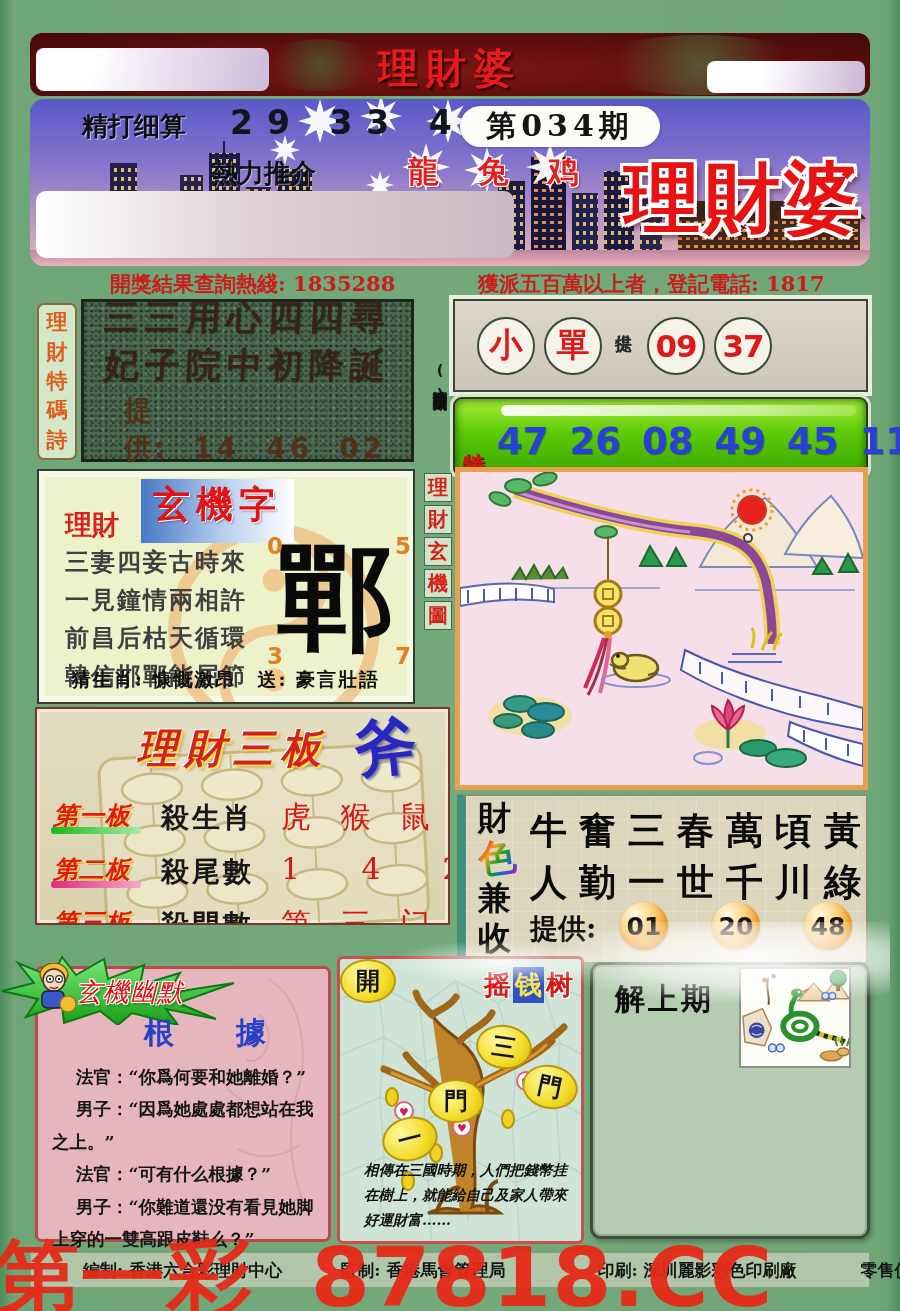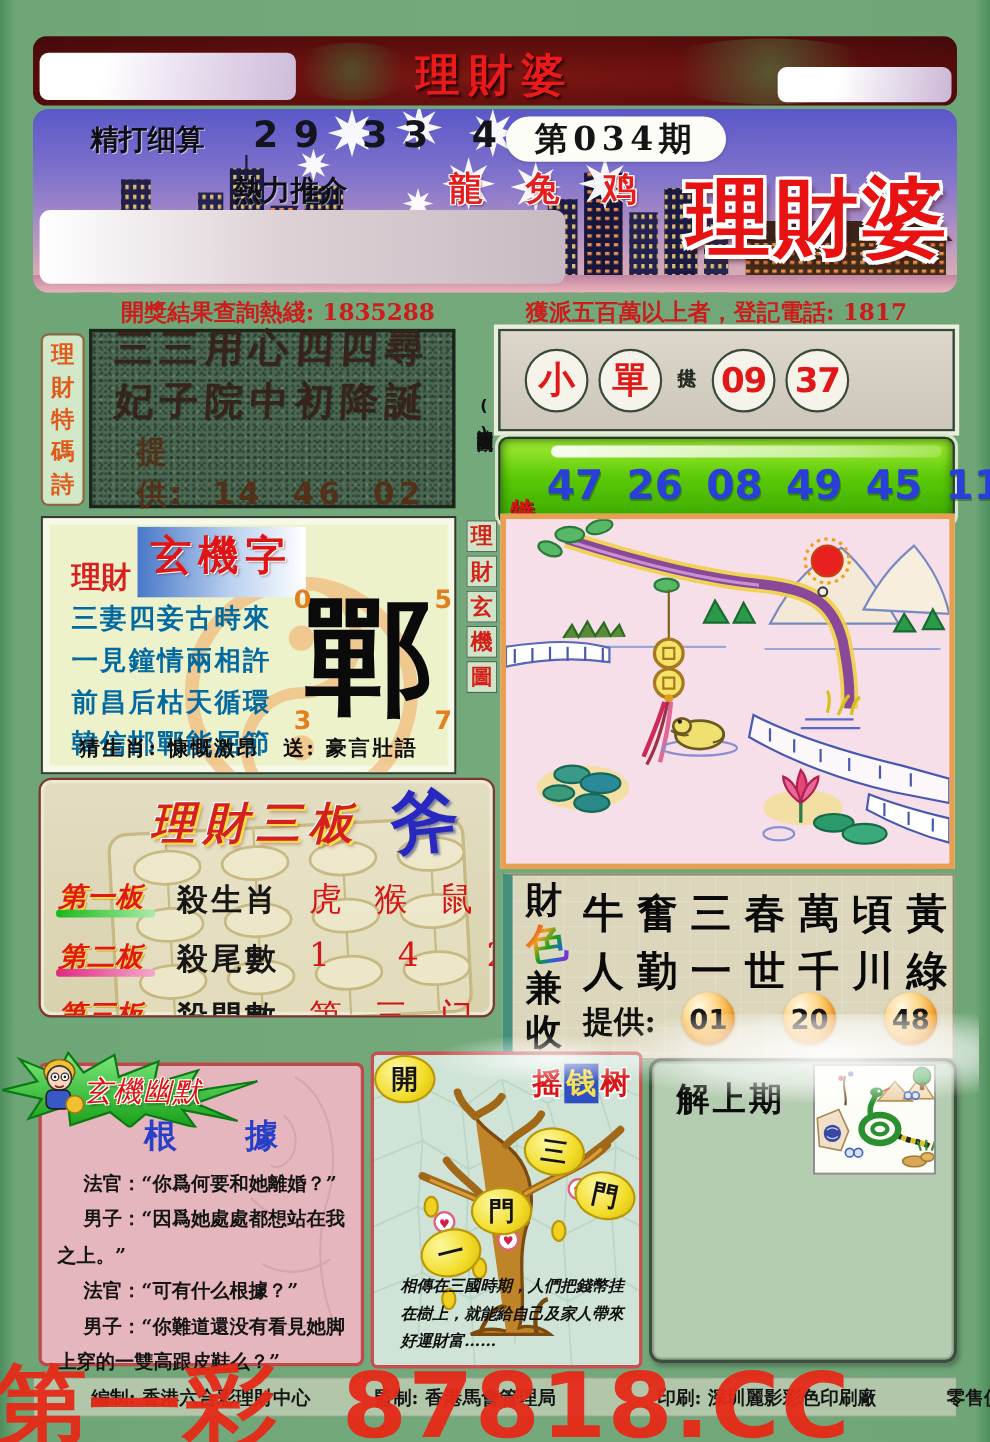--- a/index.html
+++ b/index.html
@@ -87,42 +87,42 @@
     background:linear-gradient(90deg,#ffffffee,#ffffff88 70%,#ffffff30);}
   .tesong .lbl{writing-mode:vertical-rl;text-orientation:upright;color:#d21414;font-size:22px;font-weight:900;
     margin:0 4px 0 8px;line-height:1;letter-spacing:2px;text-shadow:1px 1px 0 #3a2a00;}
   .tesong .nums{display:flex;gap:21px;margin-left:8px;margin-top:8px;}
   .tesong .nums span{color:#2a3ed8;font-size:37px;font-weight:900;text-shadow:1px 1px 0 #185a0080;}
 
   
   .xuanjizi{left:37px;top:469px;width:378px;height:235px;box-sizing:border-box;border:2px solid #333b33;
     background:#edf2cb;box-shadow:inset 0 0 0 6px #f6f9e8;overflow:hidden;}
   .yinyang{left:120px;top:44px;opacity:.55;z-index:0;}
-  .xz-head{left:26px;top:8px;z-index:1;display:flex;align-items:flex-end;gap:6px;}
+  .xz-head{left:26px;top:8px;z-index:1;display:flex;align-items:flex-end;gap:22px;}
   .xz-head .pre{font-family:"DejaVu Serif",serif;color:#d82020;font-size:27px;font-weight:900;}
   .xz-head .band{background:linear-gradient(90deg,#4878c8,#b9d0ef 55%,#ffffff);padding:1px 12px 13px 12px;}
   .xz-head .band span{color:#e01414;font-size:37px;font-weight:900;letter-spacing:6px;
     text-shadow:1px 1px 0 #fff,2px 2px 2px #60101060;}
   .xz-poem{left:26px;top:72px;z-index:1;}
-  .xz-poem div{font-family:"DejaVu Serif",serif;color:#0369a1;font-size:24px;font-weight:900;line-height:38px;letter-spacing:2px;}
+  .xz-poem div{font-family:"DejaVu Serif",serif;color:#404040;font-size:24px;font-weight:900;line-height:38px;letter-spacing:2px;}
   .xz-big{left:238px;top:62px;z-index:1;font-family:"DejaVu Serif",serif;font-size:116px;font-weight:900;color:#0a0a0a;line-height:1.1;}
   .xz-corner{z-index:1;color:#e08020;font-size:23px;font-weight:900;}
   .xz-hint{left:0;bottom:9px;width:100%;text-align:center;z-index:1;font-family:"DejaVu Serif",serif;
     color:#101010;font-size:19px;font-weight:900;letter-spacing:2px;}
 
   
   .tu-label{left:421px;top:473px;width:34px;display:flex;flex-direction:column;gap:3px;align-items:center;}
   .tu-label span{display:block;width:26px;height:27px;line-height:27px;text-align:center;border:1px solid #49654f;
     background:#cfe4c9;color:#d42018;font-size:20px;font-weight:900;}
 
   
   .picture{left:455px;top:467px;width:413px;height:323px;box-sizing:border-box;border:5px solid #e8a050;background:#f6dfe9;}
 
   
-  .sanban{left:35px;top:707px;width:415px;height:218px;box-sizing:border-box;border:2px solid #7c3434;border-radius:12px;
+  .sanban{left:35px;top:707px;width:415px;height:218px;box-sizing:border-box;border:2px solid #7c3434;border-radius:1px;
     background:linear-gradient(180deg,#e3ddc2,#d8d2ae);box-shadow:inset 0 0 0 3px #efe9d4;overflow:hidden;}
   .abacus{left:58px;top:34px;opacity:.8;transform:rotate(-3deg);}
   .sb-title{left:100px;top:12px;font-family:"DejaVu Serif",serif;font-style:italic;font-size:40px;font-weight:900;
     color:#d42020;letter-spacing:8px;text-shadow:2px 2px 0 #ffe040,-1px -1px 0 #fff,3px 3px 3px #80303060;}
   .sb-axe{left:318px;top:-4px;font-family:"DejaVu Serif",serif;font-size:62px;font-weight:900;color:#2828c0;
     transform:rotate(-6deg);text-shadow:2px 2px 2px #404880a0;}
   .sb-row{height:44px;}
   .sb-board{position:absolute;left:16px;top:0;font-family:"DejaVu Serif",serif;font-style:italic;
     font-size:25px;font-weight:900;color:#e01818;letter-spacing:1px;
     text-shadow:1px 1px 0 #ffe040,2px 2px 0 #b0803080;}
@@ -154,21 +154,21 @@
   .cs-ball{width:48px;height:48px;}
   .cs-ball span{font-size:25px;}
 
   
   .humor{left:35px;top:966px;width:296px;height:276px;box-sizing:border-box;border:3px solid #bc4a4a;border-radius:7px;
     background:#e6b6be;}
   .humor-sketch{right:0;top:0;opacity:.6;}
   .humor-badge{left:-38px;top:-14px;width:260px;height:70px;}
   .humor-badge .txt{position:absolute;left:76px;top:20px;font-size:26px;font-weight:400;font-style:italic;color:#e01010;
     letter-spacing:1px;text-shadow:-1px -1px 0 #fff,1px -1px 0 #fff,-1px 1px 0 #fff,1px 1px 0 #fff,2px 3px 2px #10501080;}
-  .humor-title{left:0;top:44px;width:100%;text-align:left;font-size:30px;font-weight:900;color:#2840c8;letter-spacing:62px;text-indent:62px;padding-left:31px;}
+  .humor-title{left:0;top:44px;width:100%;text-align:right;font-size:30px;font-weight:900;color:#2840c8;letter-spacing:62px;text-indent:62px;}
   .humor-lines{left:14px;top:92px;right:10px;}
   .humor-lines div{font-family:"DejaVu Serif",serif;font-size:17.5px;font-weight:700;color:#141414;line-height:1.85;text-indent:24px;}
 
   
   .moneytree{left:337px;top:956px;width:247px;height:288px;box-sizing:border-box;border:3px solid #c85050;border-radius:6px;
     background:#cfe4d6;overflow:hidden;}
   .mt-cells{left:0;top:0;opacity:.55;}
   .mt-title{right:8px;top:8px;display:flex;gap:2px;z-index:3;}
   .mt-title span{font-family:"DejaVu Serif",serif;font-size:27px;font-weight:900;color:#d81414;
     text-shadow:-1px -1px 0 #fff,1px -1px 0 #fff,-1px 1px 0 #fff,1px 1px 0 #fff;}

